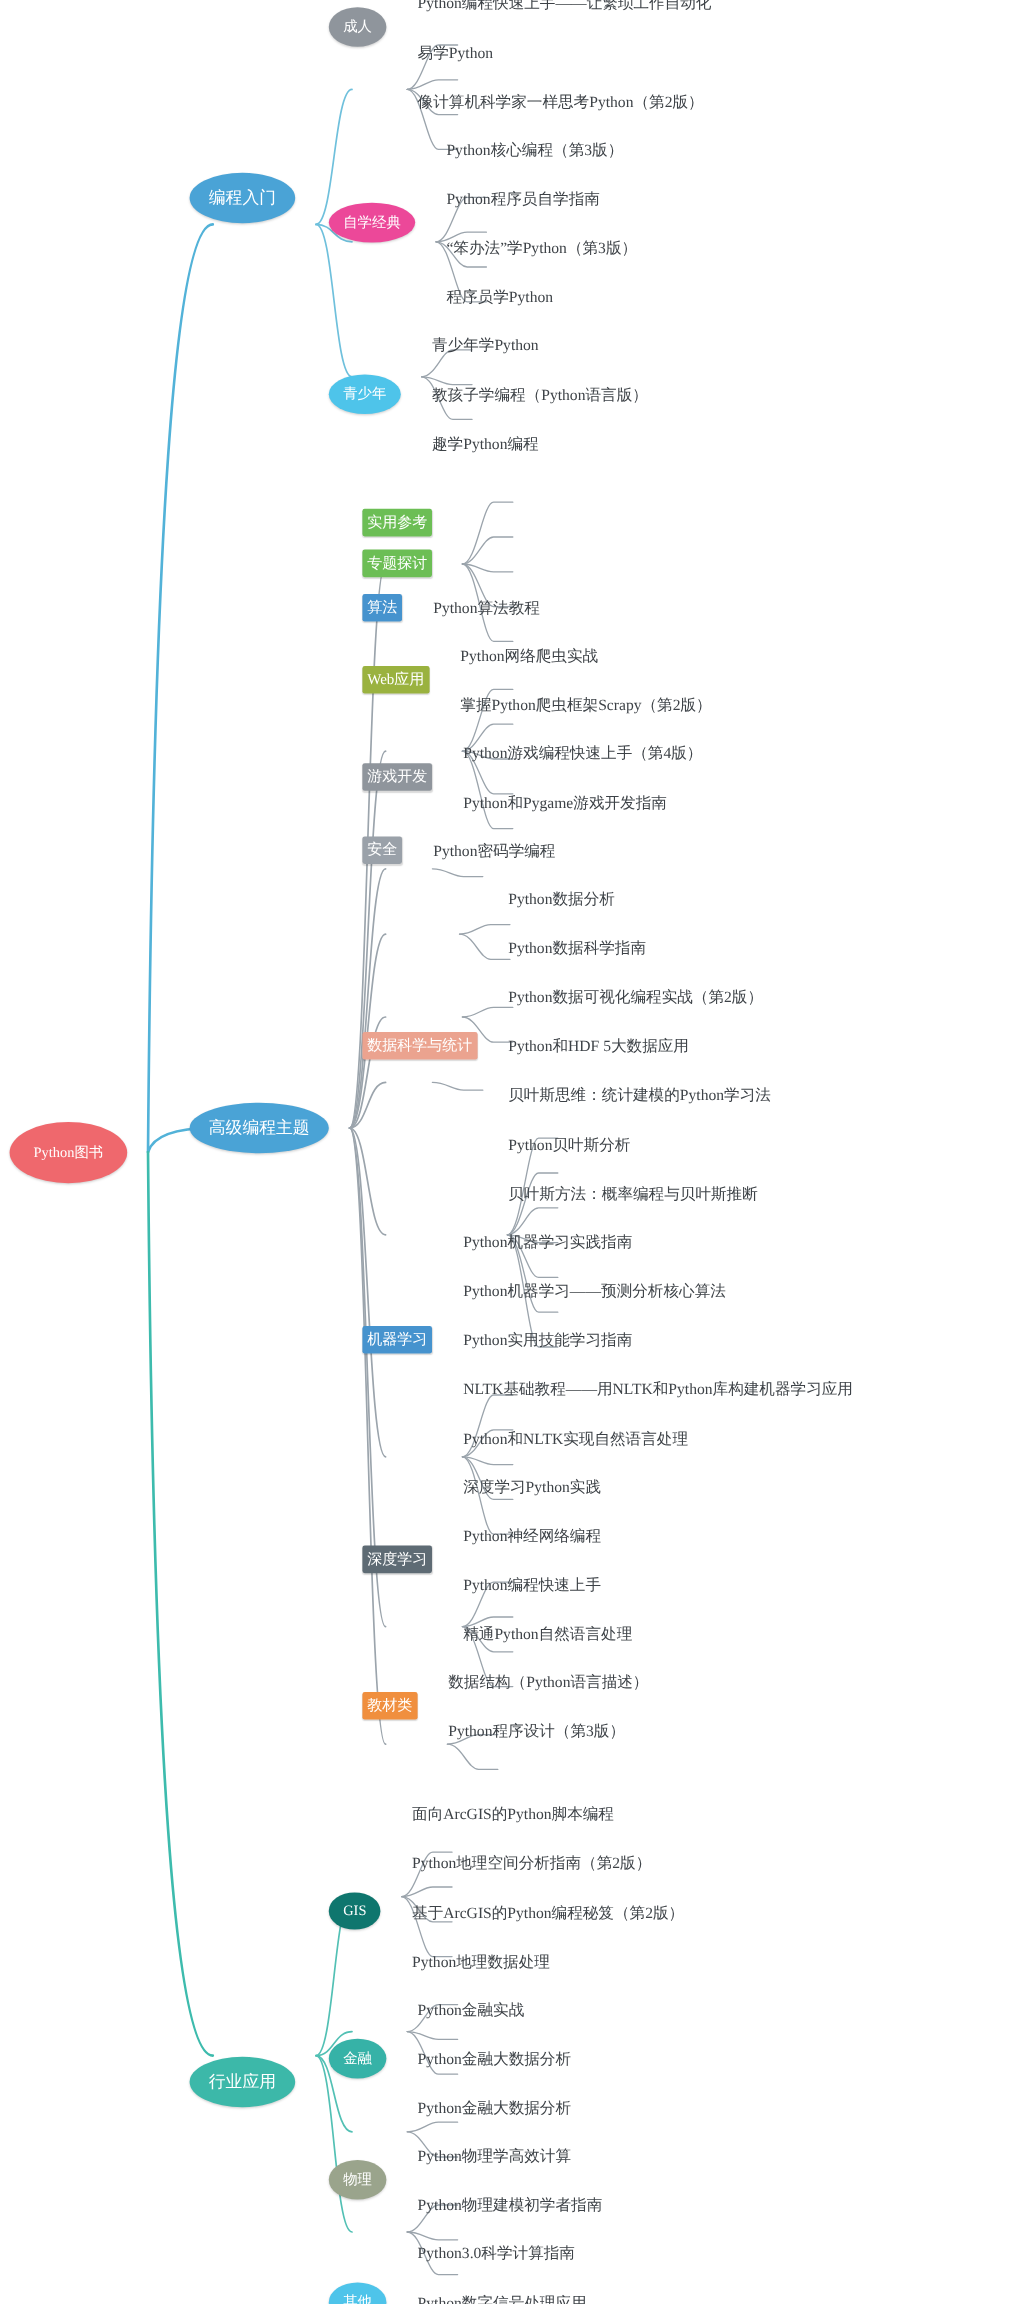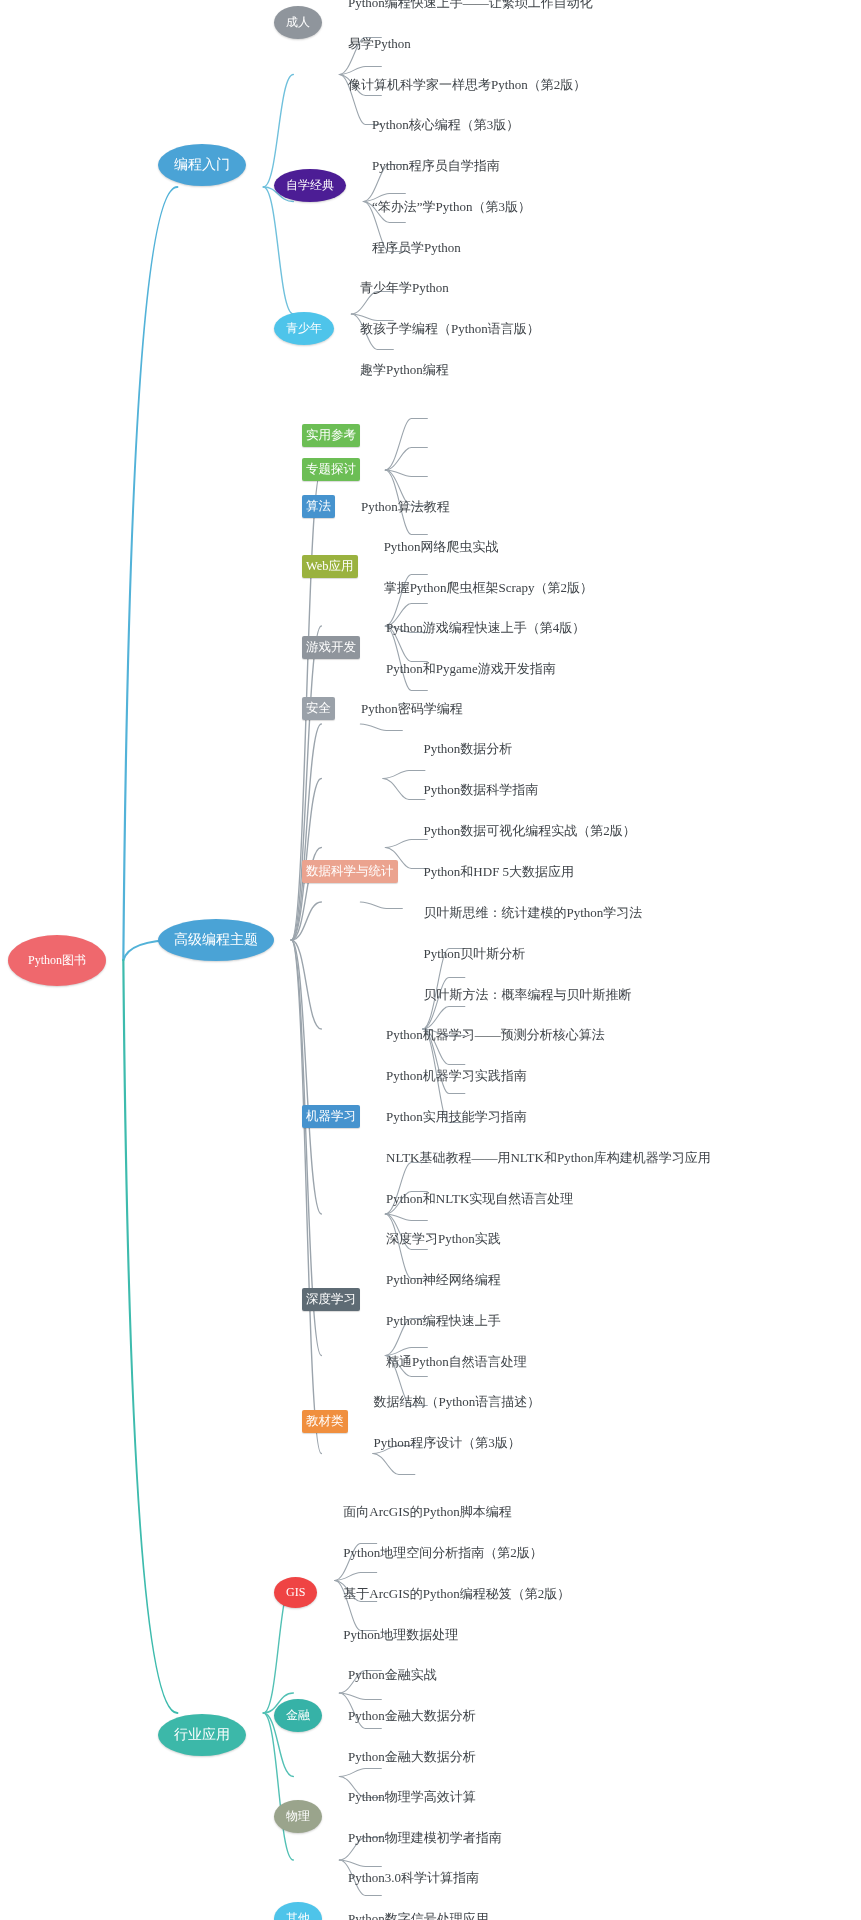--- a/index.html
+++ b/index.html
@@ -140,21 +140,21 @@
                 </div>
                 <div class="row">
                   <div class="node lv3 leaf">易学Python</div>
                 </div>
                 <div class="row">
                   <div class="node lv3 leaf">像计算机科学家一样思考Python（第2版）</div>
                 </div>
               </div>
             </div>
             <div class="row">
-              <div class="node lv2 ellipse" style="background: #4c1d95;">自学经典</div>
+              <div class="node lv2 ellipse" style="background: #ec4899;">自学经典</div>
               <div class="children lv3">
                 <div class="row">
                   <div class="node lv3 leaf">Python核心编程（第3版）</div>
                 </div>
                 <div class="row">
                   <div class="node lv3 leaf">Python程序员自学指南</div>
                 </div>
                 <div class="row">
                   <div class="node lv3 leaf">“笨办法”学Python（第3版）</div>
                 </div>
@@ -249,24 +249,24 @@
                 </div>
                 <div class="row">
                   <div class="node lv3 leaf">贝叶斯方法：概率编程与贝叶斯推断</div>
                 </div>
               </div>
             </div>
             <div class="row">
               <div class="node lv2 rect" style="background: rgb(70, 147, 206);">机器学习</div>
               <div class="children lv3">
                 <div class="row">
+                  <div class="node lv3 leaf">Python机器学习实践指南</div>
+                </div>
+                <div class="row">
                   <div class="node lv3 leaf">Python机器学习——预测分析核心算法</div>
-                </div>
-                <div class="row">
-                  <div class="node lv3 leaf">Python机器学习实践指南</div>
                 </div>
                 <div class="row">
                   <div class="node lv3 leaf">Python实用技能学习指南</div>
                 </div>
                 <div class="row">
                   <div class="node lv3 leaf">NLTK基础教程——用NLTK和Python库构建机器学习应用</div>
                 </div>
                 <div class="row">
                   <div class="node lv3 leaf">Python和NLTK实现自然语言处理</div>
                 </div>
@@ -299,21 +299,21 @@
                   <div class="node lv3 leaf">Python程序设计（第3版）</div>
                 </div>
               </div>
             </div>
           </div>
         </div>
         <div class="row">
           <div class="node lv1 ellipse" style="background: rgb(60, 184, 169);">行业应用</div>
           <div class="children lv2">
             <div class="row">
-              <div class="node lv2 ellipse" style="background: #ef4444; margin-top: 40px;">GIS</div>
+              <div class="node lv2 ellipse" style="background: #0f766e; margin-top: 40px;">GIS</div>
               <div class="children lv3">
                 <div class="row">
                   <div class="node lv3 leaf">面向ArcGIS的Python脚本编程</div>
                 </div>
                 <div class="row">
                   <div class="node lv3 leaf">Python地理空间分析指南（第2版）</div>
                 </div>
                 <div class="row">
                   <div class="node lv3 leaf">基于ArcGIS的Python编程秘笈（第2版）</div>
                 </div>

